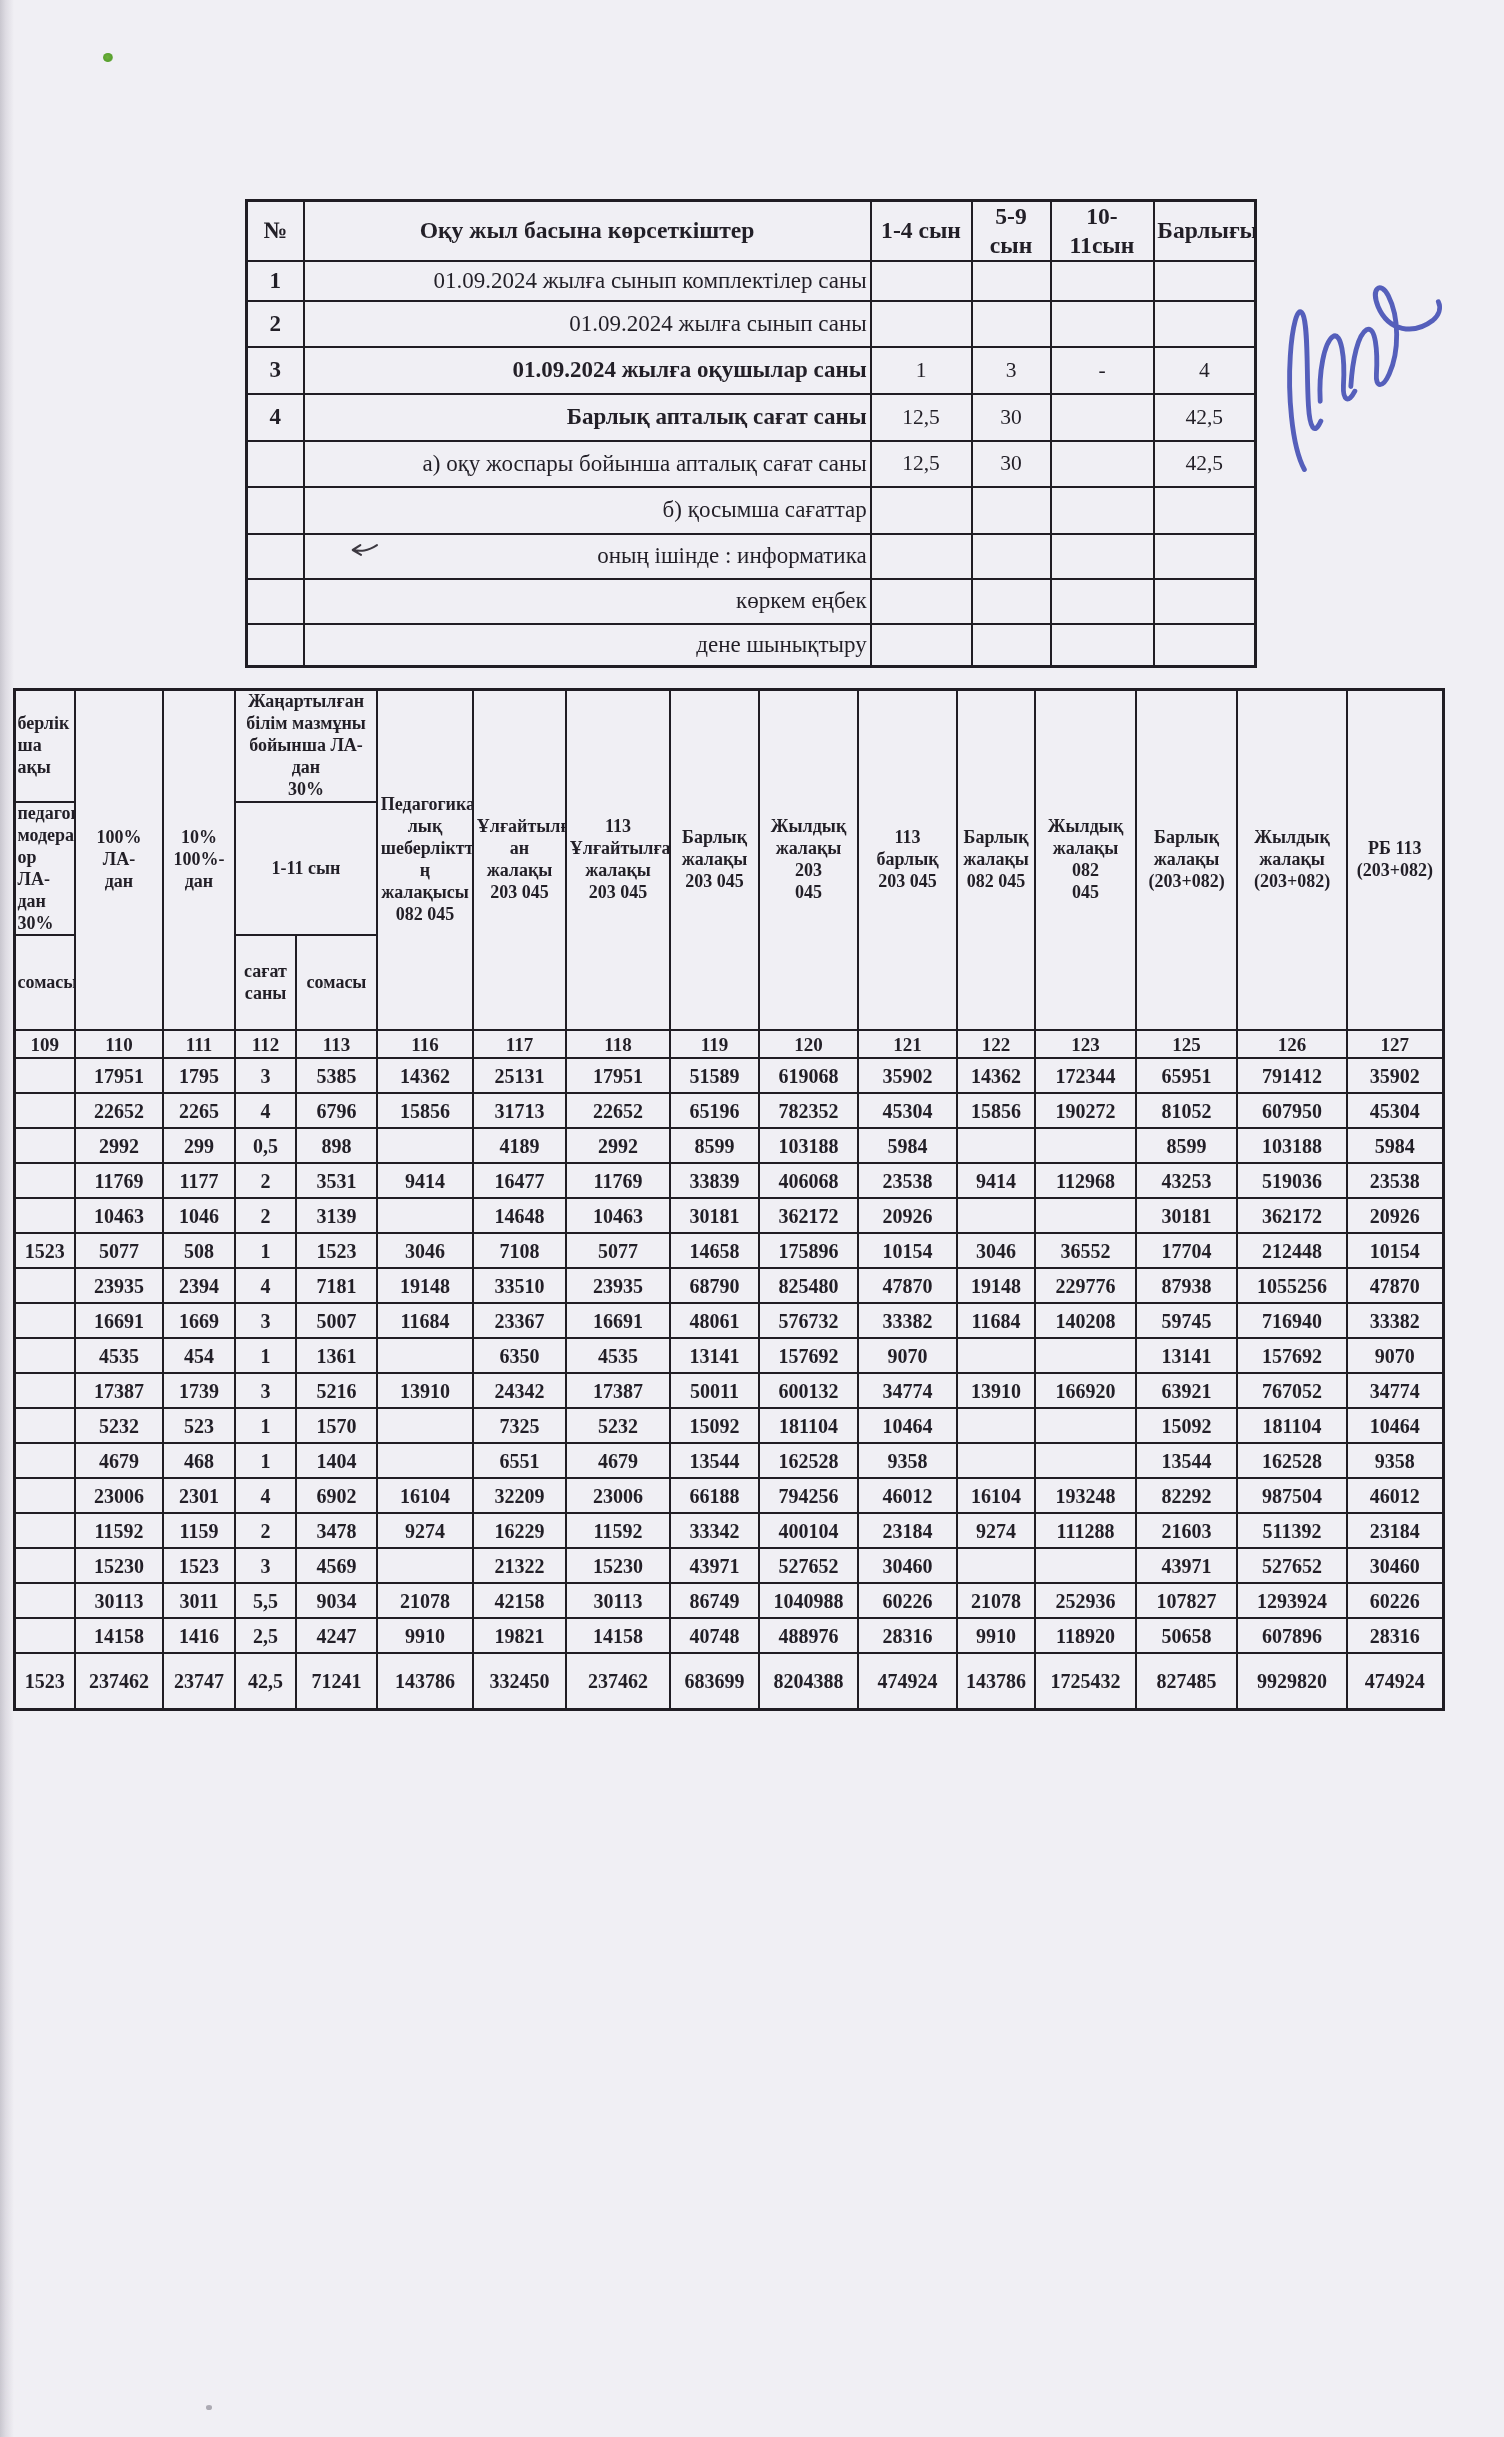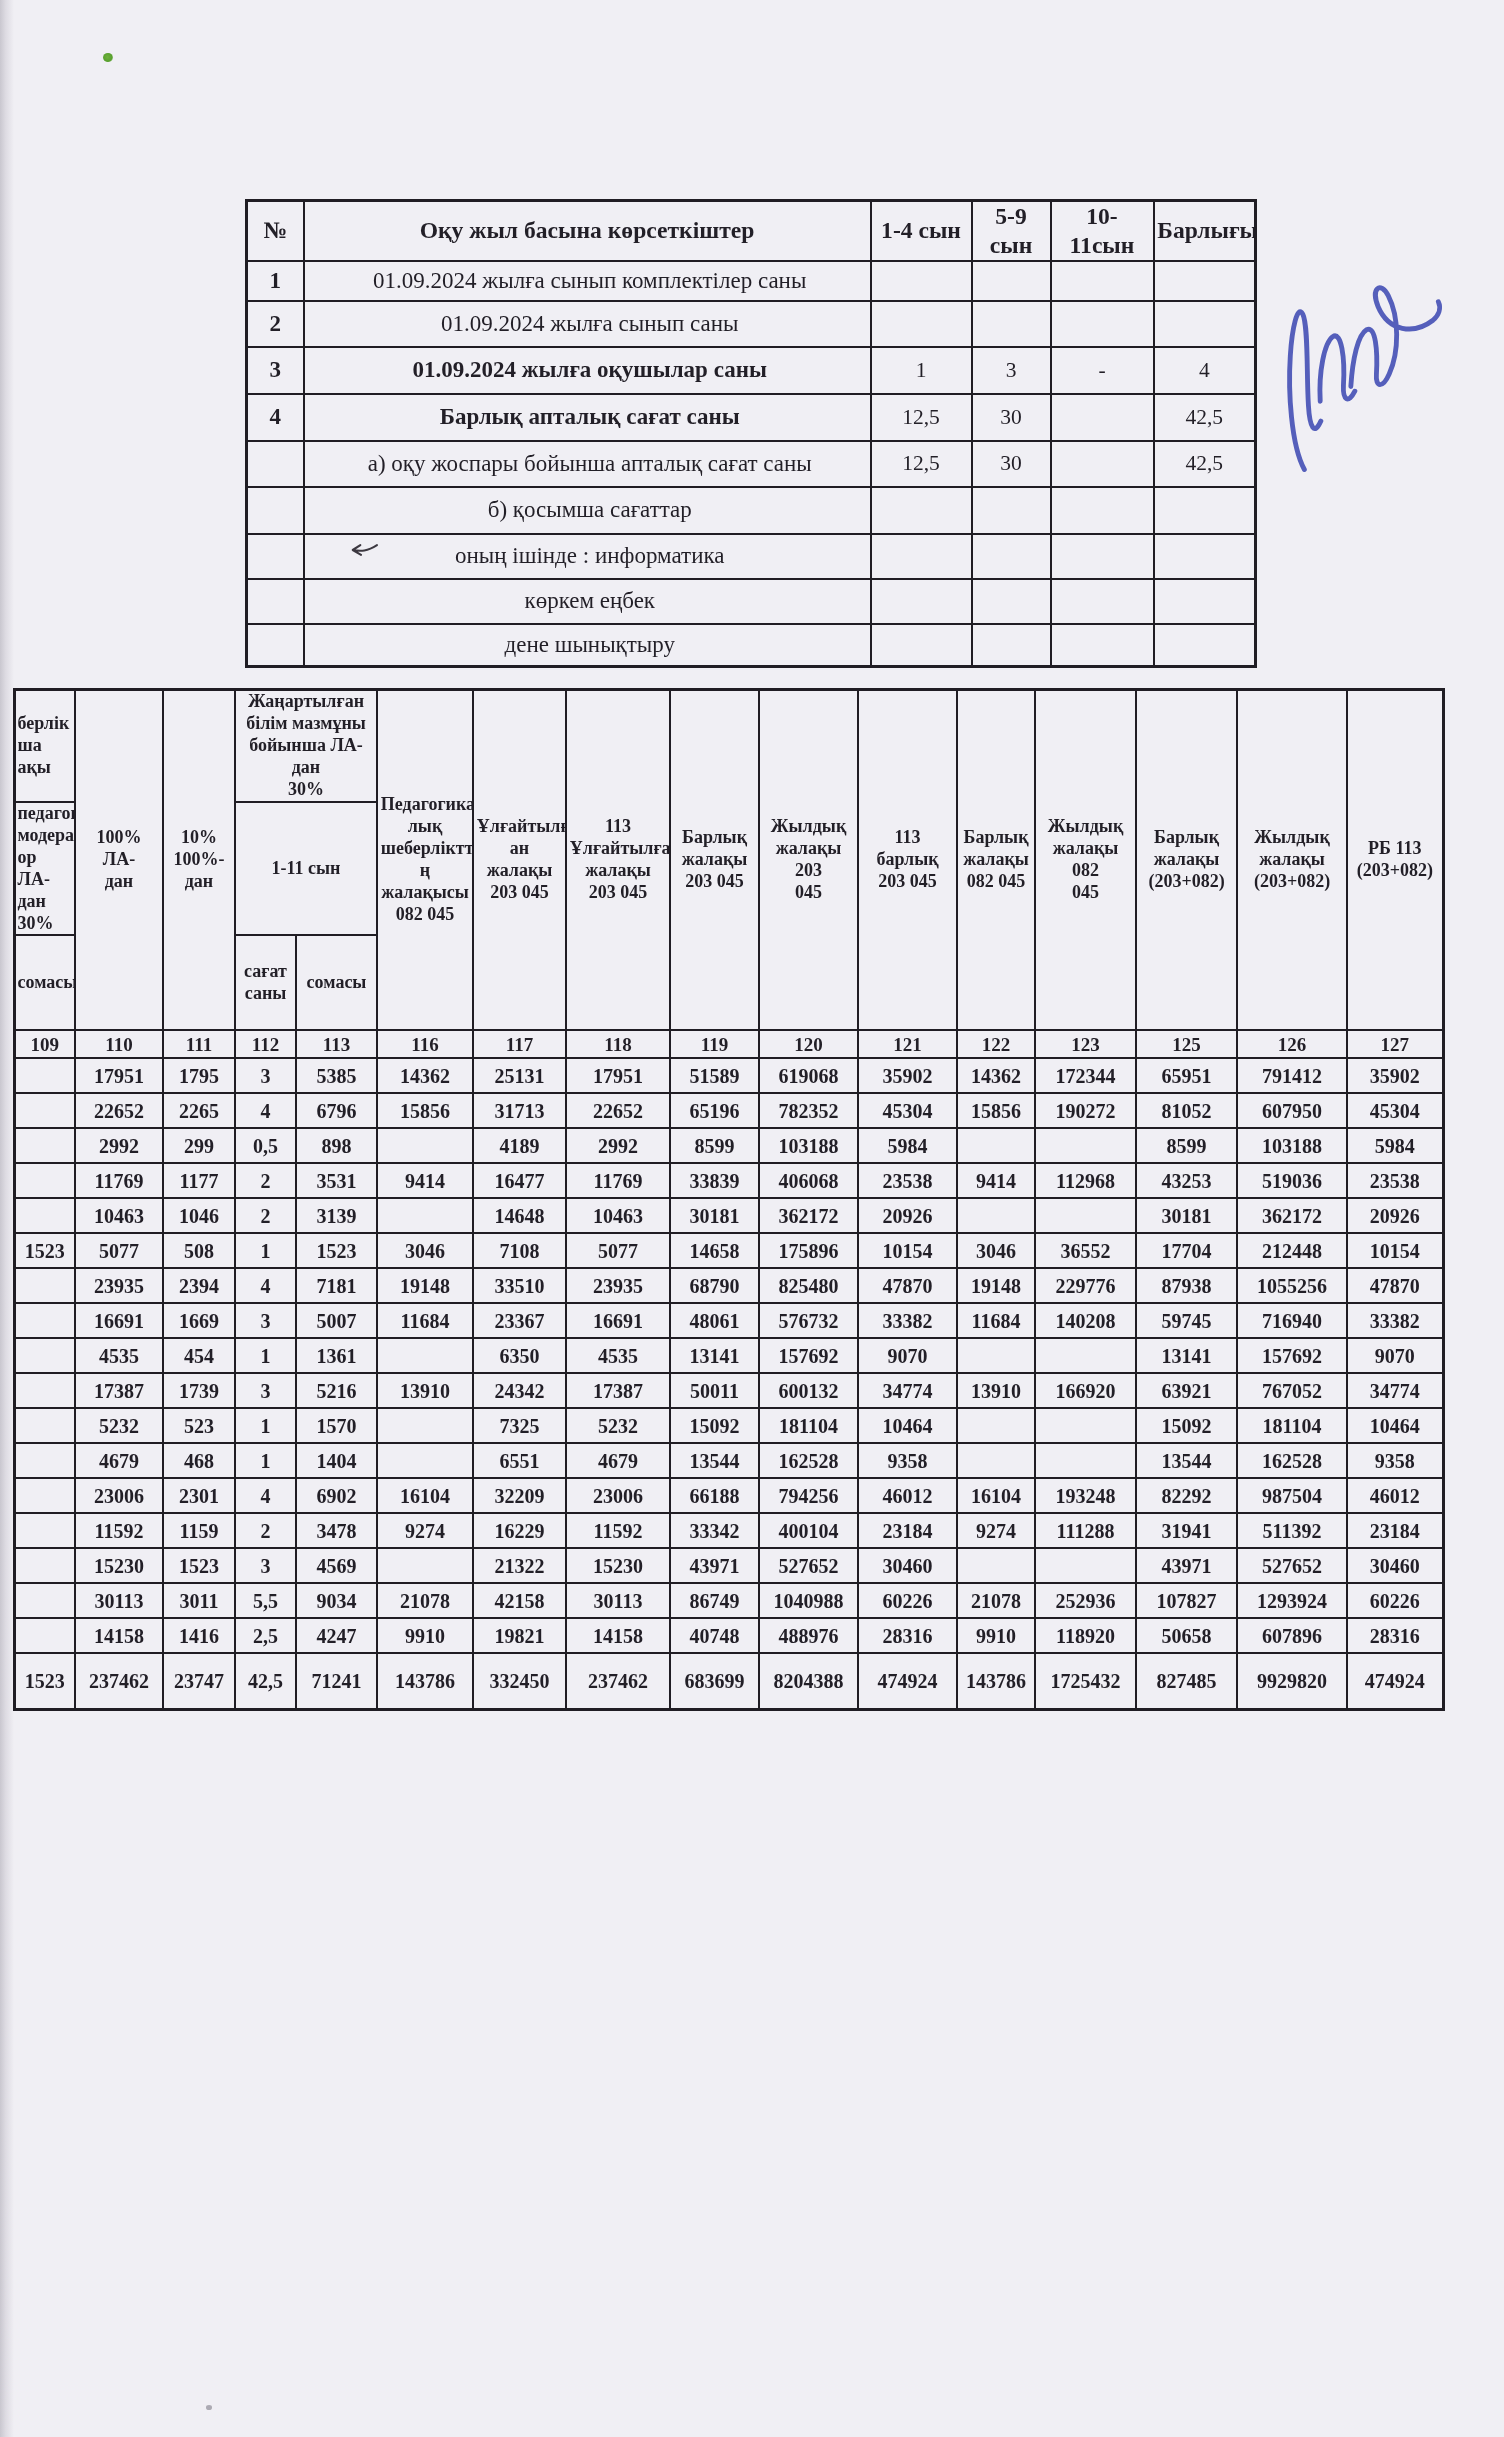--- a/index.html
+++ b/index.html
@@ -22,21 +22,21 @@
   .signature{position:absolute;left:1251px;top:245px;transform:rotate(-14deg);}
 
   table{border-collapse:collapse;table-layout:fixed;}
   td,th{border:2.1px solid #201d24;overflow:hidden;vertical-align:middle;padding:0 2.8px;
     font-weight:700;line-height:1.22;}
   .pre{white-space:pre-line;}
 
   
   .toptbl{position:absolute;left:245px;top:199px;width:1008px;border:3.5px solid #201d24;}
   .toptbl td{font-size:23px;text-align:center;}
-  .toptbl td.lbl{text-align:center;padding-left:8.3px;font-weight:400;margin-top:32px;}
+  .toptbl td.lbl{text-align:right;padding-left:8.3px;font-weight:400;margin-top:32px;}
   .toptbl tr.emph td.lbl{font-weight:700;}
   .toptbl td.num{font-weight:700;}
   .toptbl th{font-size:23.6px;text-align:center;}
   .toptbl tr.vb td.val{font-weight:400;}
   .toptbl td.val{font-weight:400;font-size:21.5px;}
   .toptbl tr:nth-child(1){height:40px;}
   .toptbl tr:nth-child(2){height:46px;}
   .toptbl tr:nth-child(3){height:47px;}
   .toptbl tr:nth-child(4){height:47px;}
   .toptbl tr:nth-child(5){height:46px;}
@@ -409,21 +409,21 @@
           <td>2</td>
           <td>3478</td>
           <td>9274</td>
           <td>16229</td>
           <td>11592</td>
           <td>33342</td>
           <td>400104</td>
           <td>23184</td>
           <td>9274</td>
           <td>111288</td>
-          <td>31941</td>
+          <td>21603</td>
           <td>511392</td>
           <td>23184</td>
         </tr>
         <tr class="drow">
           <td></td>
           <td>15230</td>
           <td>1523</td>
           <td>3</td>
           <td>4569</td>
           <td></td>

